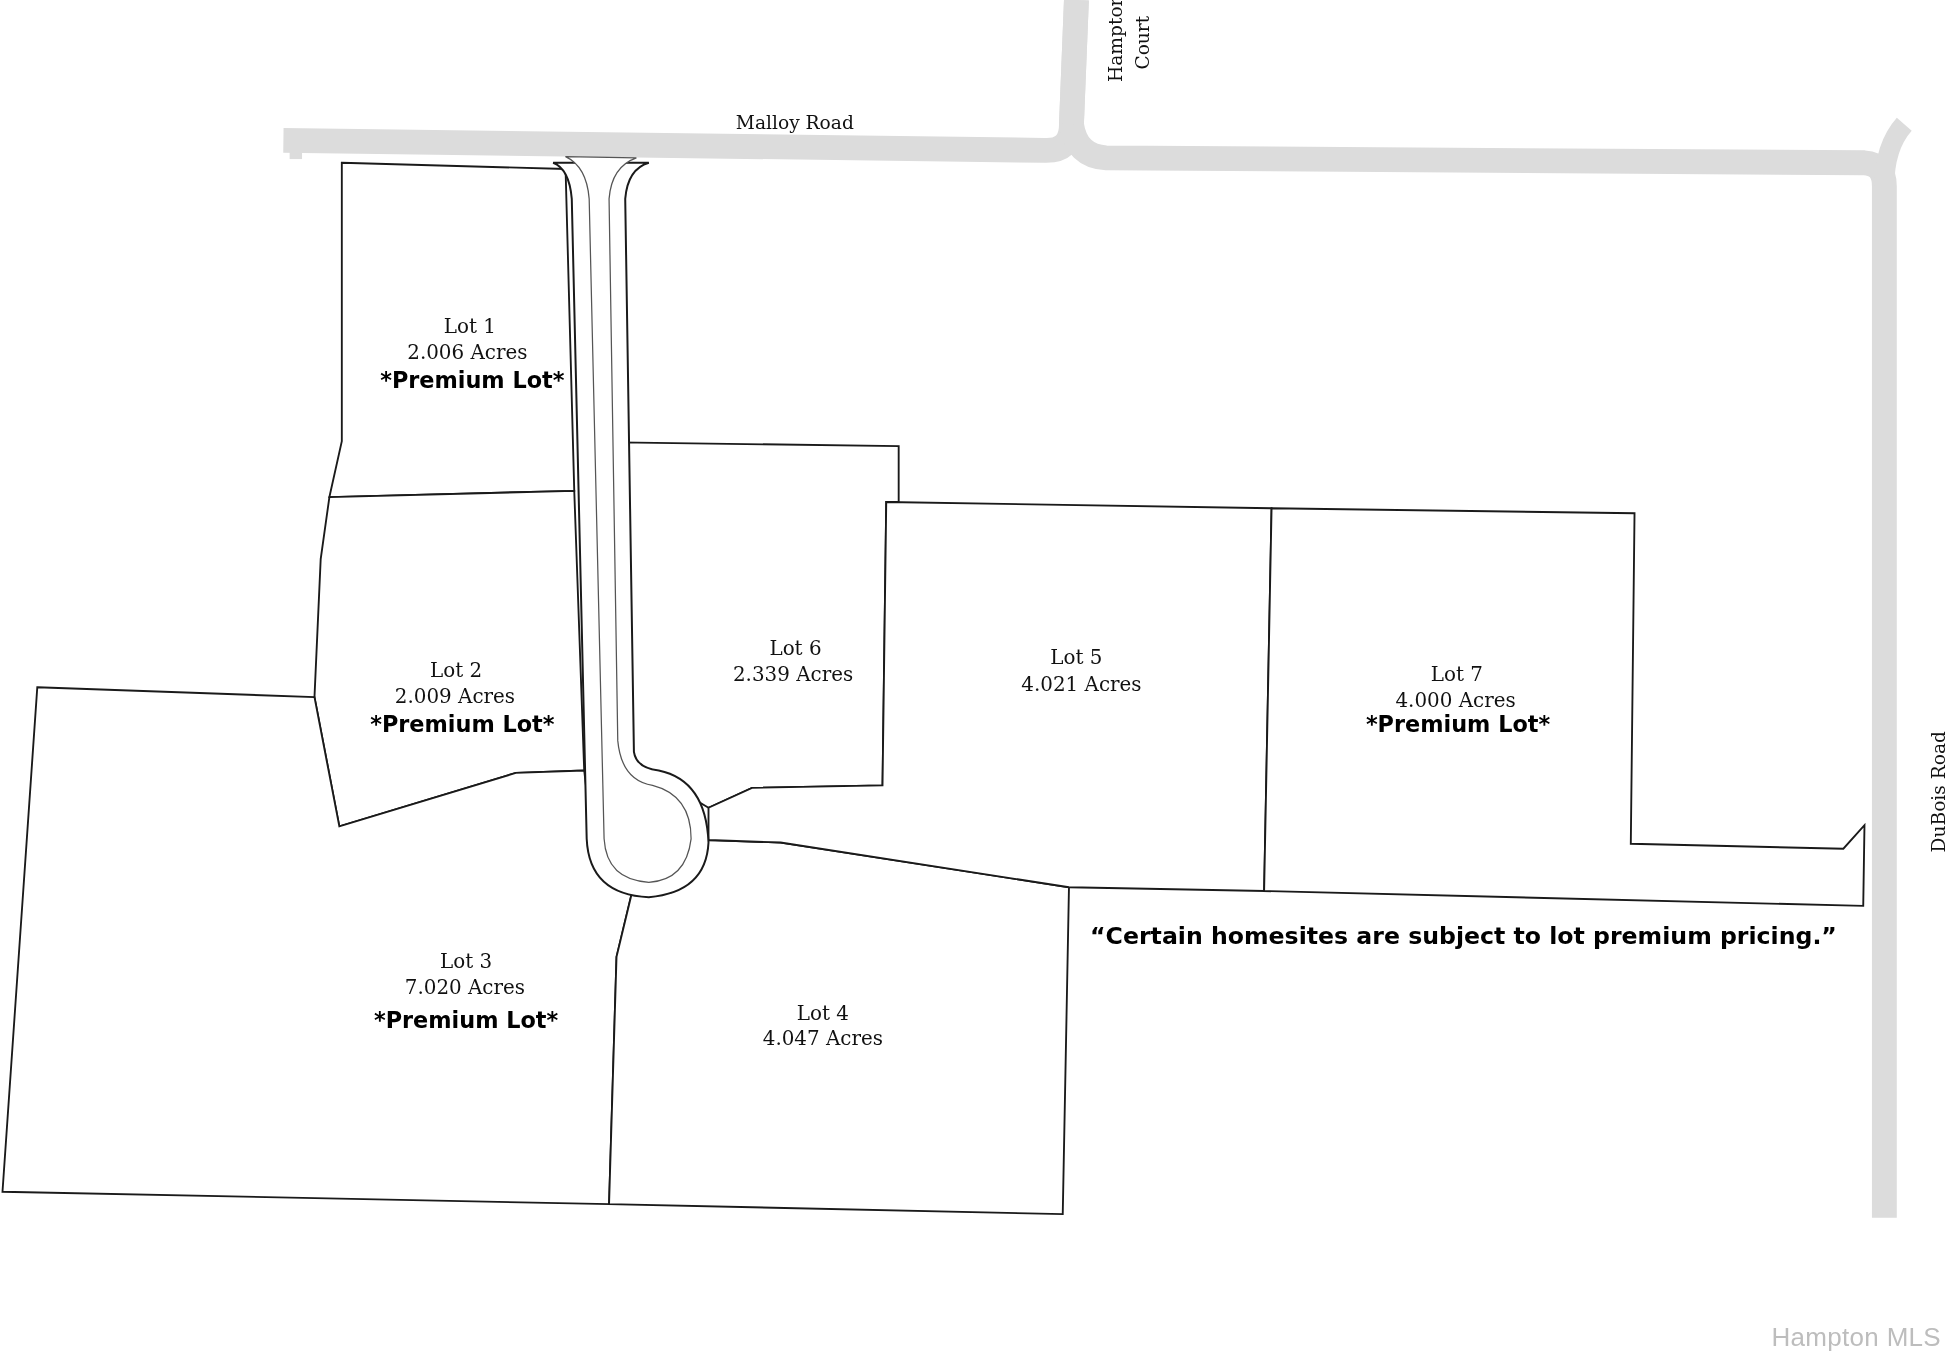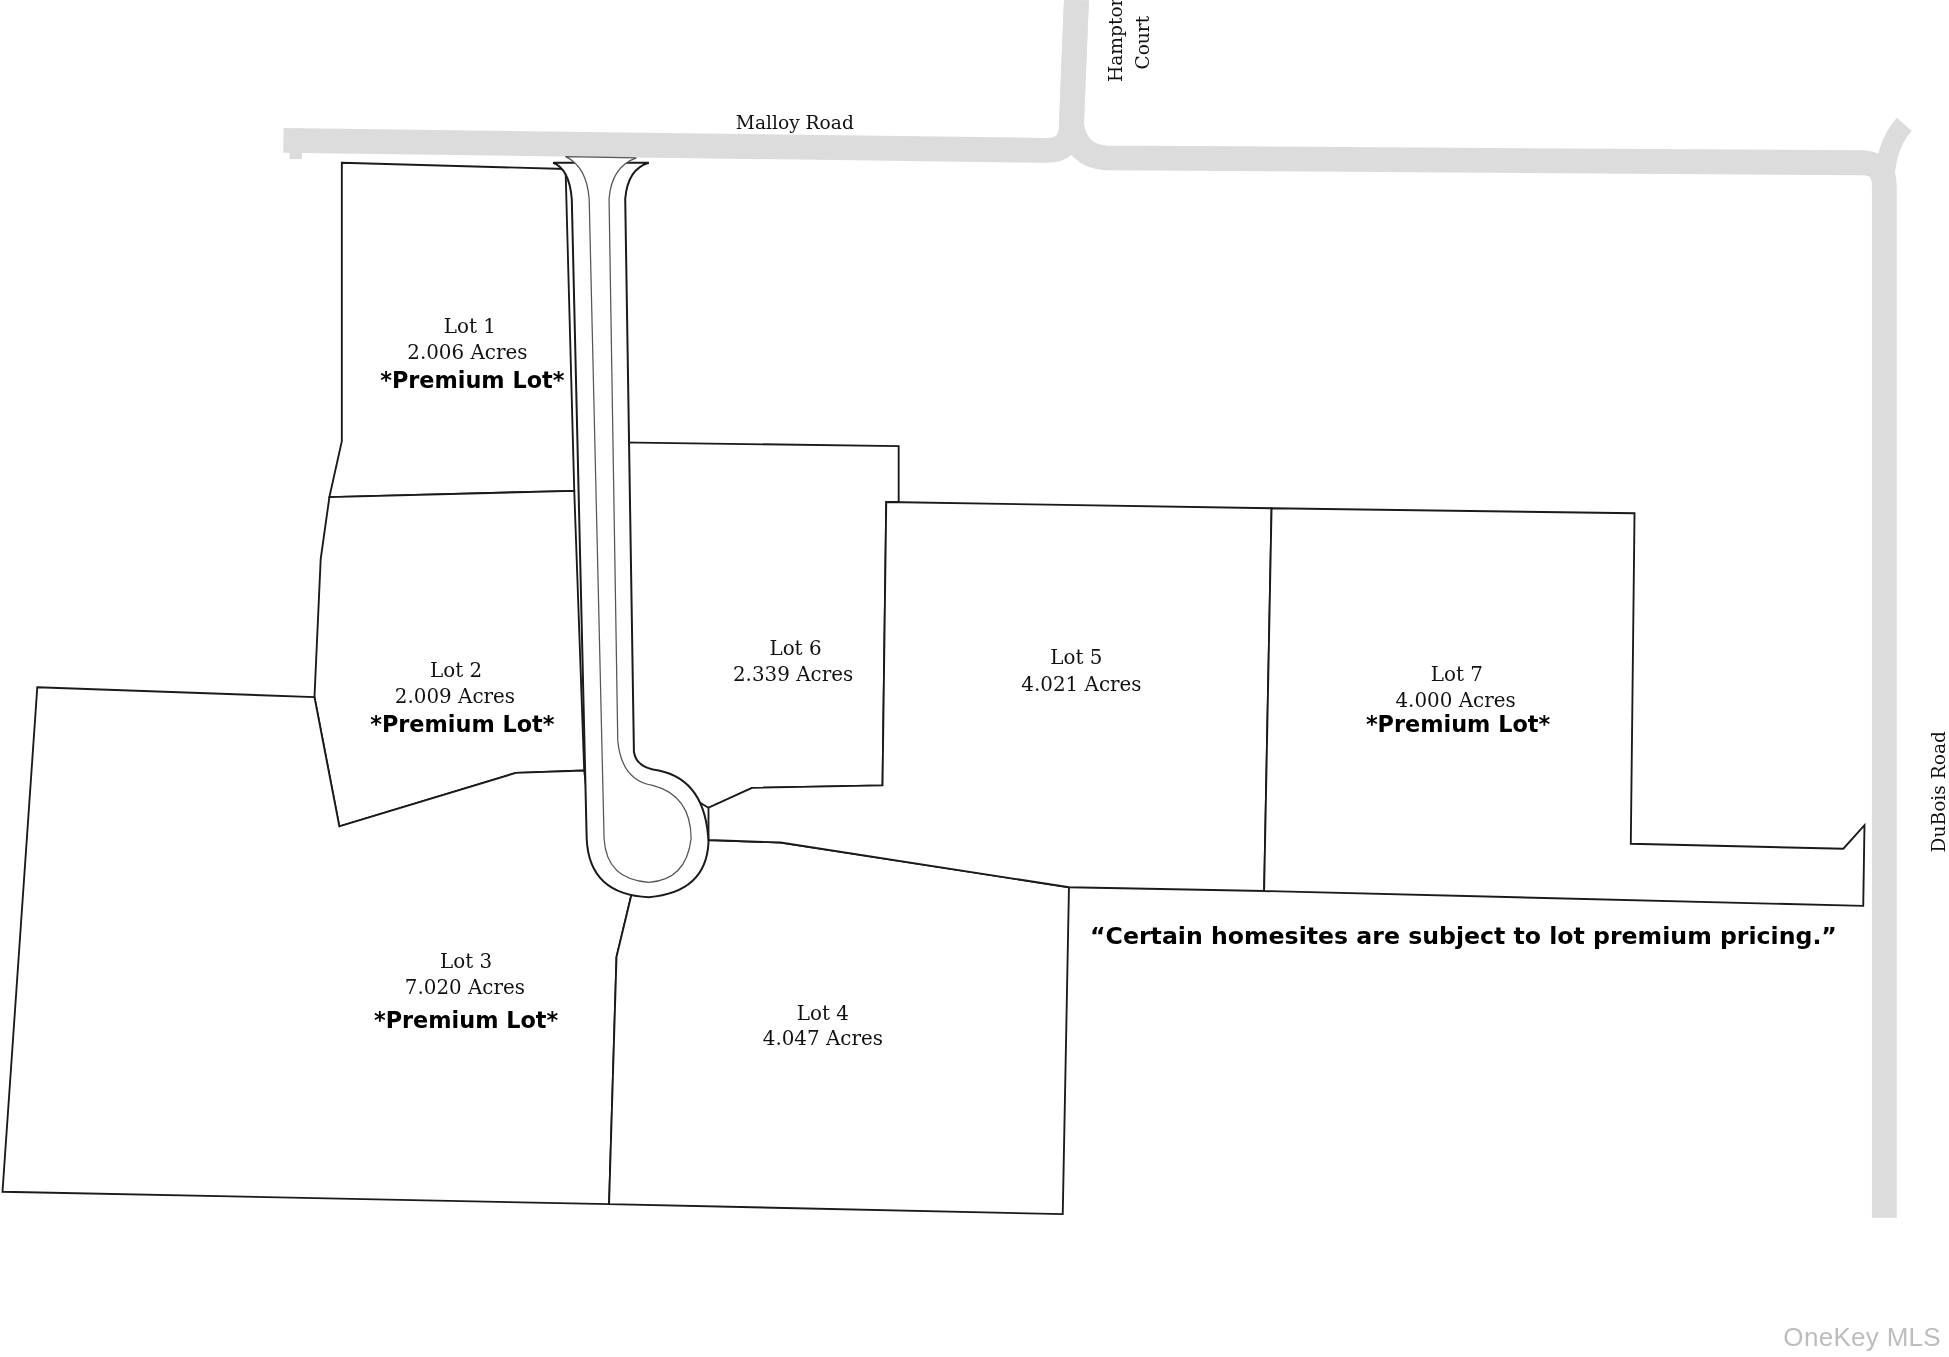--- a/index.html
+++ b/index.html
@@ -80,13 +80,13 @@
   </g>
   <g>
     <text class="lbl" x="1172" y="548">Lot 7</text>
     <text class="lbl" x="1171" y="569">4.000 Acres</text>
     <text class="prem" x="1173" y="589">*Premium Lot*</text>
   </g>
 
   <text class="note" x="877" y="760">“Certain homesites are subject to lot premium pricing.”</text>
 </svg>
 
-<div class="wm">OneKey MLS</div>
+<div class="wm">Hampton MLS</div>
 
 </body></html>

